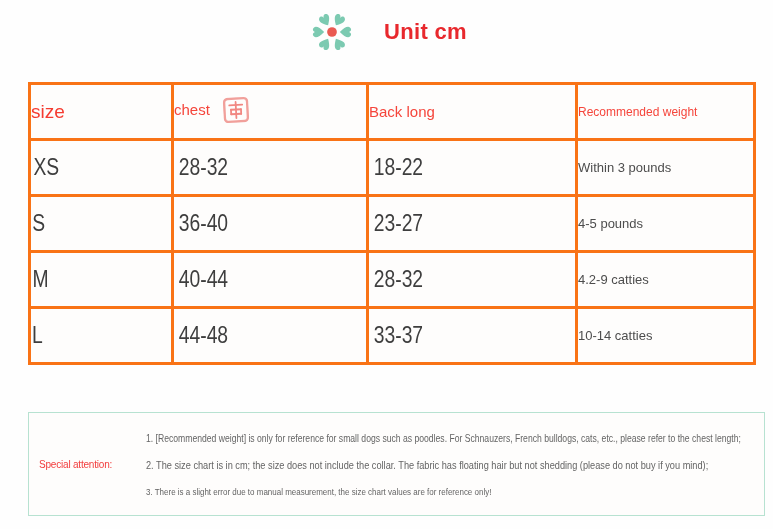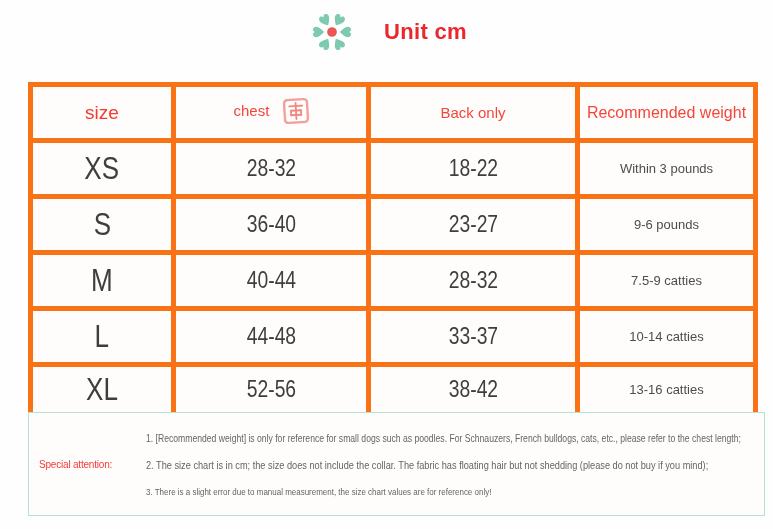--- a/index.html
+++ b/index.html
@@ -17,31 +17,31 @@
   .unit-label{
     color:#e8282d;font-size:22px;font-weight:700;letter-spacing:.3px;
   }
 
   
   table.size-table{
     position:absolute;left:28px;top:82px;
     border-collapse:collapse;table-layout:fixed;background:#fefdfc;
   }
   .size-table td,.size-table th{
-    border:5px solid #f97316;text-align:center;vertical-align:middle;
+    border:3px solid #f97316;text-align:left;vertical-align:middle;
     padding:0;overflow:hidden;
   }
   .size-table tr{height:56px;}
   .size-table tr.row-xl{height:50px;}
   th.h-size{color:#f53b30;font-size:19px;font-weight:400;}
   th.h-chest{color:#f5453b;font-size:15px;font-weight:400;}
   th.h-back{color:#f5453b;font-size:15px;font-weight:400;}
-  th.h-weight{color:#f5453b;font-size:16px;font-weight:400;}
+  th.h-weight{color:#f5453b;font-size:12px;font-weight:400;}
   td.size-cell{
-    color:#3e3e3e;font-size:31px;
+    color:#3e3e3e;font-size:23px;
   }
   td.size-cell span,td.num span{display:inline-block;transform:scaleX(.84);}
   td.num{color:#3e3e3e;font-size:23px;}
   td.weight-cell{color:#4d4d4d;font-size:13px;}
 
   
   .stamp{
     display:inline-block;vertical-align:middle;margin-left:9px;margin-top:-3px;
     transform:rotate(-3deg);opacity:.8;
   }
@@ -113,54 +113,48 @@
           <g stroke="#ef6a63" stroke-width="1.8" fill="none" stroke-linecap="round">
             <line x1="6.5" y1="8" x2="19.5" y2="8"></line>
             <line x1="13" y1="5" x2="13" y2="21"></line>
             <line x1="8" y1="12.5" x2="18" y2="12.5"></line>
             <line x1="8" y1="17" x2="18" y2="17"></line>
             <line x1="8" y1="12.5" x2="8" y2="17"></line>
             <line x1="18" y1="12.5" x2="18" y2="17"></line>
           </g>
         </svg>
       </th>
-      <th class="h-back">Back only</th>
+      <th class="h-back">Back long</th>
       <th class="h-weight">Recommended weight</th>
     </tr>
   </thead>
   <tbody>
     <tr>
       <td class="size-cell"><span>XS</span></td>
       <td class="num"><span>28-32</span></td>
       <td class="num"><span>18-22</span></td>
       <td class="weight-cell">Within 3 pounds</td>
     </tr>
     <tr>
       <td class="size-cell"><span>S</span></td>
       <td class="num"><span>36-40</span></td>
       <td class="num"><span>23-27</span></td>
-      <td class="weight-cell">9-6 pounds</td>
+      <td class="weight-cell">4-5 pounds</td>
     </tr>
     <tr>
       <td class="size-cell"><span>M</span></td>
       <td class="num"><span>40-44</span></td>
       <td class="num"><span>28-32</span></td>
-      <td class="weight-cell">7.5-9 catties</td>
+      <td class="weight-cell">4.2-9 catties</td>
     </tr>
     <tr>
       <td class="size-cell"><span>L</span></td>
       <td class="num"><span>44-48</span></td>
       <td class="num"><span>33-37</span></td>
       <td class="weight-cell">10-14 catties</td>
-    </tr>
-    <tr class="row-xl">
-      <td class="size-cell"><span>XL</span></td>
-      <td class="num"><span>52-56</span></td>
-      <td class="num"><span>38-42</span></td>
-      <td class="weight-cell">13-16 catties</td>
     </tr>
   </tbody>
 </table>
 
 <div class="notes-box">
   <div class="attention-label">Special attention:</div>
   <div class="note-list">
     <div class="note note-1">1. [Recommended weight] is only for reference for small dogs such as poodles. For Schnauzers, French bulldogs, cats, etc., please refer to the chest length;</div>
     <div class="note note-2">2. The size chart is in cm; the size does not include the collar. The fabric has floating hair but not shedding (please do not buy if you mind);</div>
     <div class="note note-3">3. There is a slight error due to manual measurement, the size chart values are for reference only!</div>

